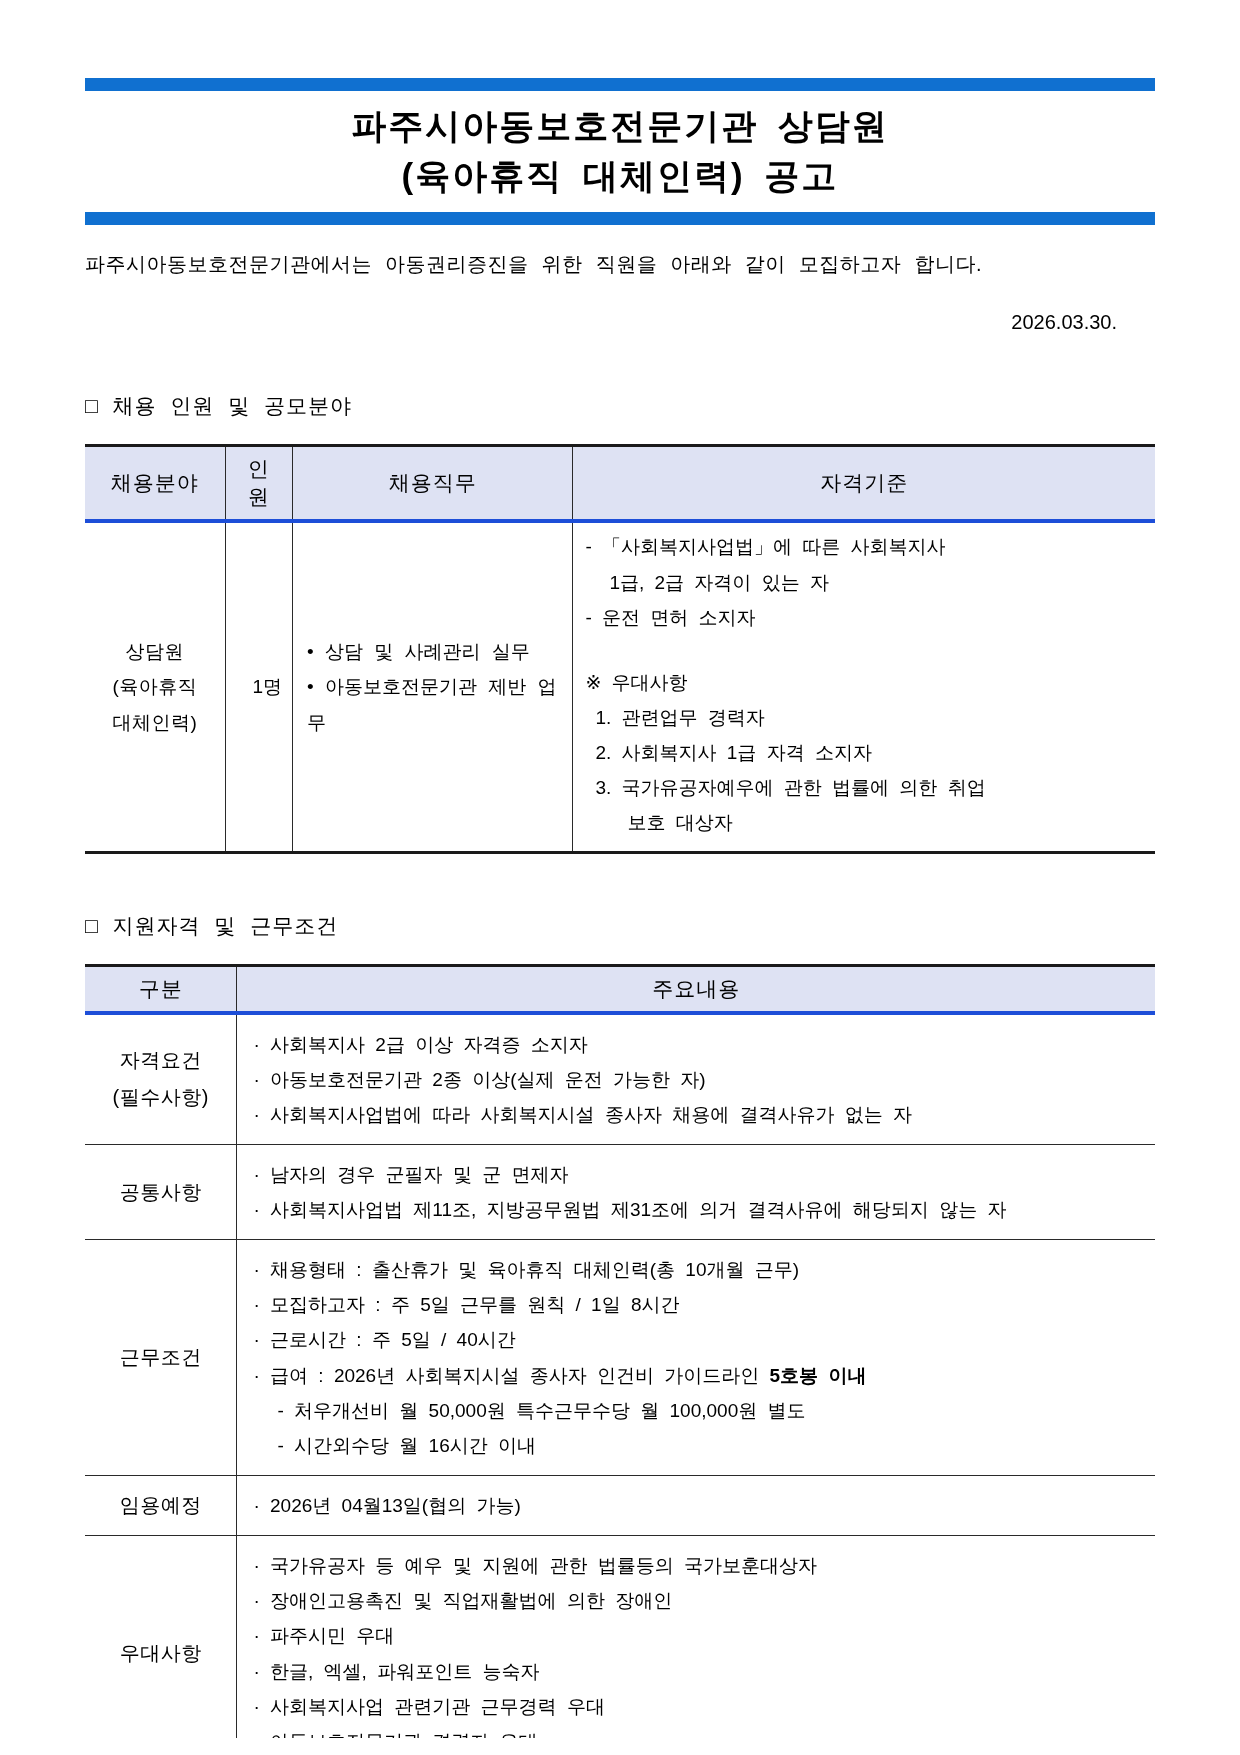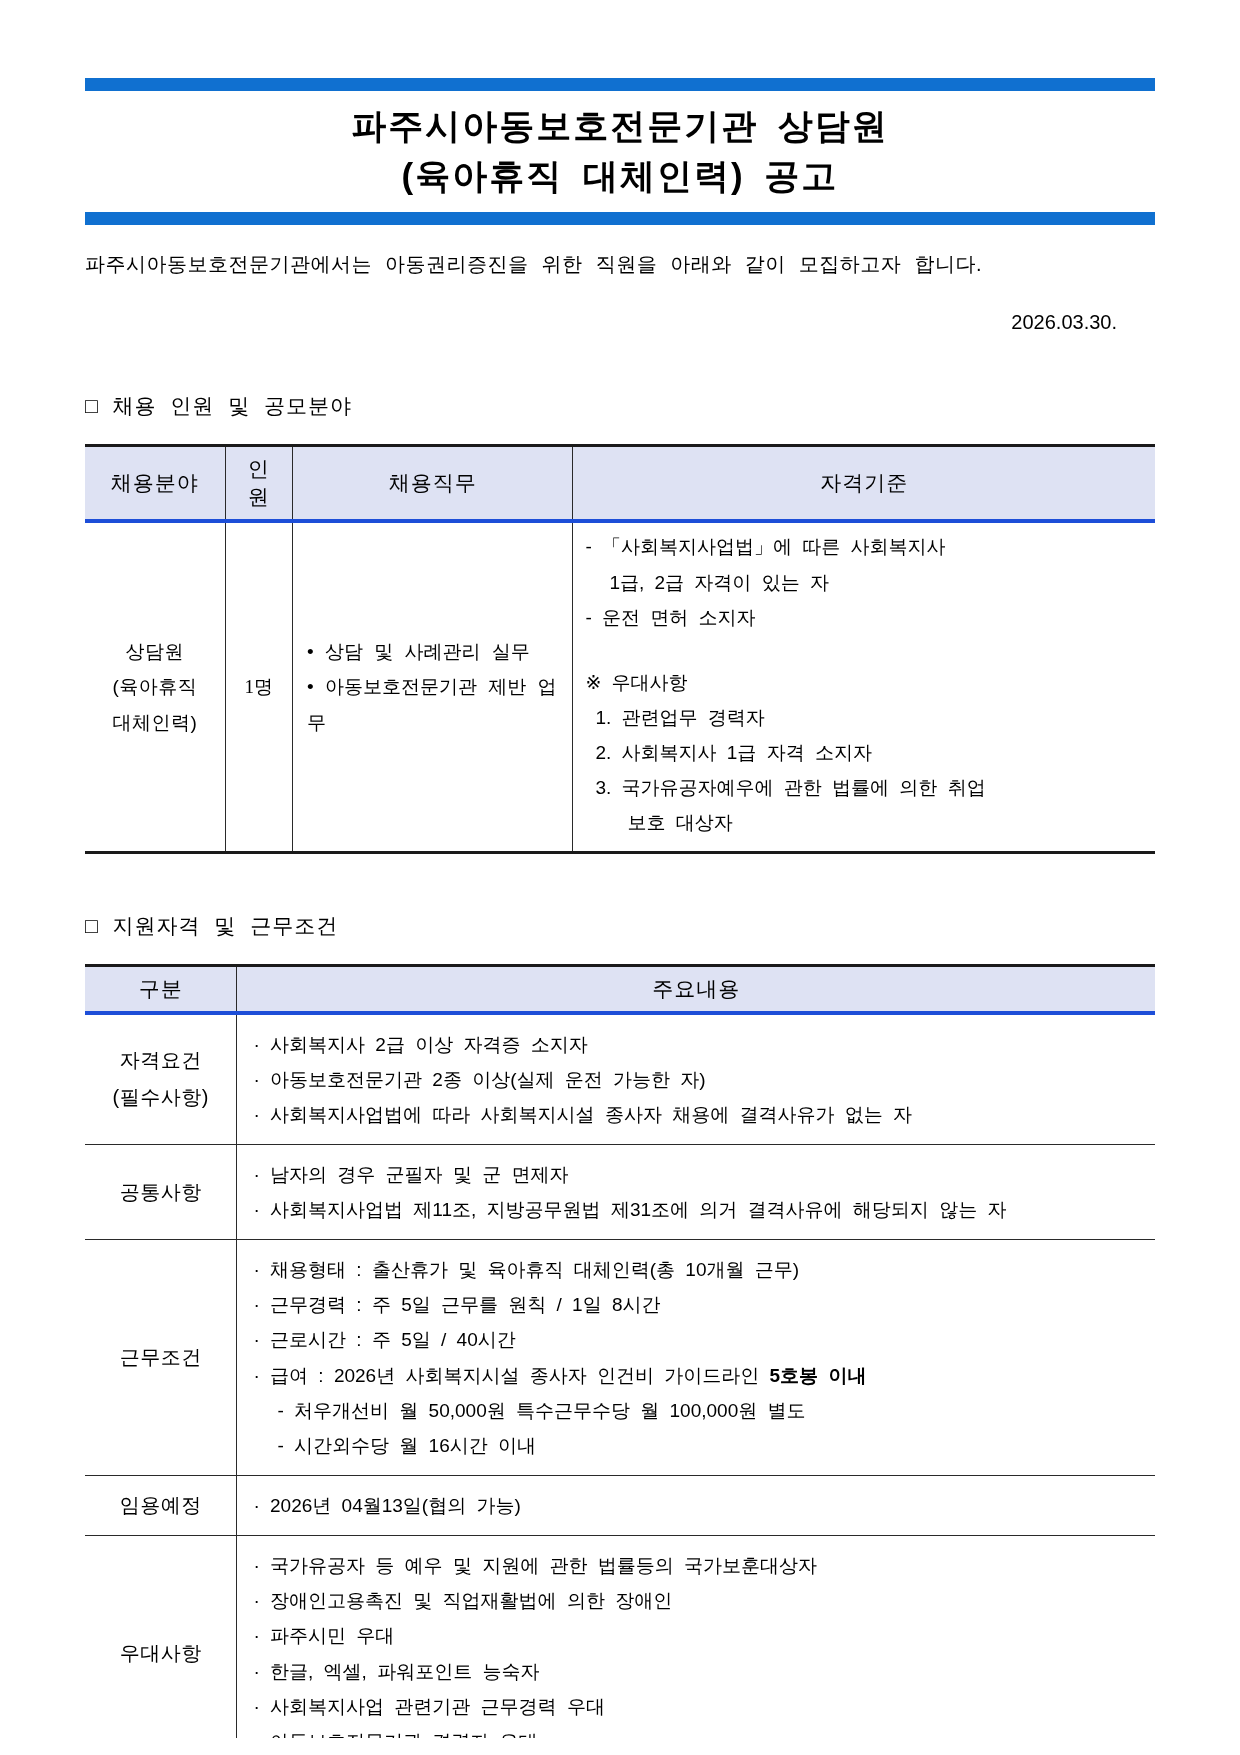--- a/index.html
+++ b/index.html
@@ -19,21 +19,21 @@
   .sec-heading { margin-top: 58px; font-size: 21px; font-weight: 500; letter-spacing: 1px; word-spacing: 7px; }
 
   table { width: 100%; border-collapse: collapse; table-layout: fixed;
           border-top: 3px solid #1a1a1a; border-bottom: 3px solid #1a1a1a; margin-top: 24px; }
   th { background: #dee2f3; font-weight: 500; font-size: 21px; text-align: center;
        padding: 8px 20px; border-bottom: 4px solid #1d4ed8; letter-spacing: 1px; }
   td { font-size: 19px; vertical-align: middle; padding: 8px 10px; line-height: 1.85; }
   th + th, td + td { border-left: 1.5px solid #2a2a2a; }
 
   .t1 .c-field { text-align: center; letter-spacing: 0.5px; }
-  .t1 .c-count { text-align: center; font-family: Liberation Serif, serif; }
+  .t1 .c-count { text-align: right; }
   .t1 .c-duties { padding-left: 14px; word-spacing: 6px; }
   .t1 .c-quals { vertical-align: top; padding: 6px 8px 10px 12px; word-spacing: 5px; }
   .t1 .cont  { padding-left: 24px; }
   .t1 .num   { padding-left: 10px; }
   .t1 .cont2 { padding-left: 42px; }
   .t1 .gap   { height: 30px; }
 
   .t2 tbody tr + tr { border-top: 1.5px solid #2a2a2a; }
   .t2 .c-cat { text-align: center; letter-spacing: 0.5px; font-size: 20px; }
   .t2 .c-main { padding: 12px 12px 12px 16px; word-spacing: 5px; vertical-align: middle; }
@@ -135,21 +135,21 @@
             <div class="line">· 남자의 경우 군필자 및 군 면제자</div>
             <div class="line">· 사회복지사업법 제11조, 지방공무원법 제31조에 의거 결격사유에 해당되지 않는 자</div>
           </td>
         </tr>
         <tr>
           <td class="c-cat">
             <div>근무조건</div>
           </td>
           <td class="c-main">
             <div class="line">· 채용형태 : 출산휴가 및 육아휴직 대체인력(총 10개월 근무)</div>
-            <div class="line">· 근무경력 : 주 5일 근무를 원칙 / 1일 8시간</div>
+            <div class="line">· 모집하고자 : 주 5일 근무를 원칙 / 1일 8시간</div>
             <div class="line">· 근로시간 : 주 5일 / 40시간</div>
             <div class="line"><span>· 급여 : 2026년 사회복지시설 종사자 인건비 가이드라인 </span><span class="b">5호봉 이내</span></div>
             <div class="sub">- 처우개선비 월 50,000원 특수근무수당 월 100,000원 별도</div>
             <div class="sub">- 시간외수당 월 16시간 이내</div>
           </td>
         </tr>
         <tr>
           <td class="c-cat">
             <div>임용예정</div>
           </td>

